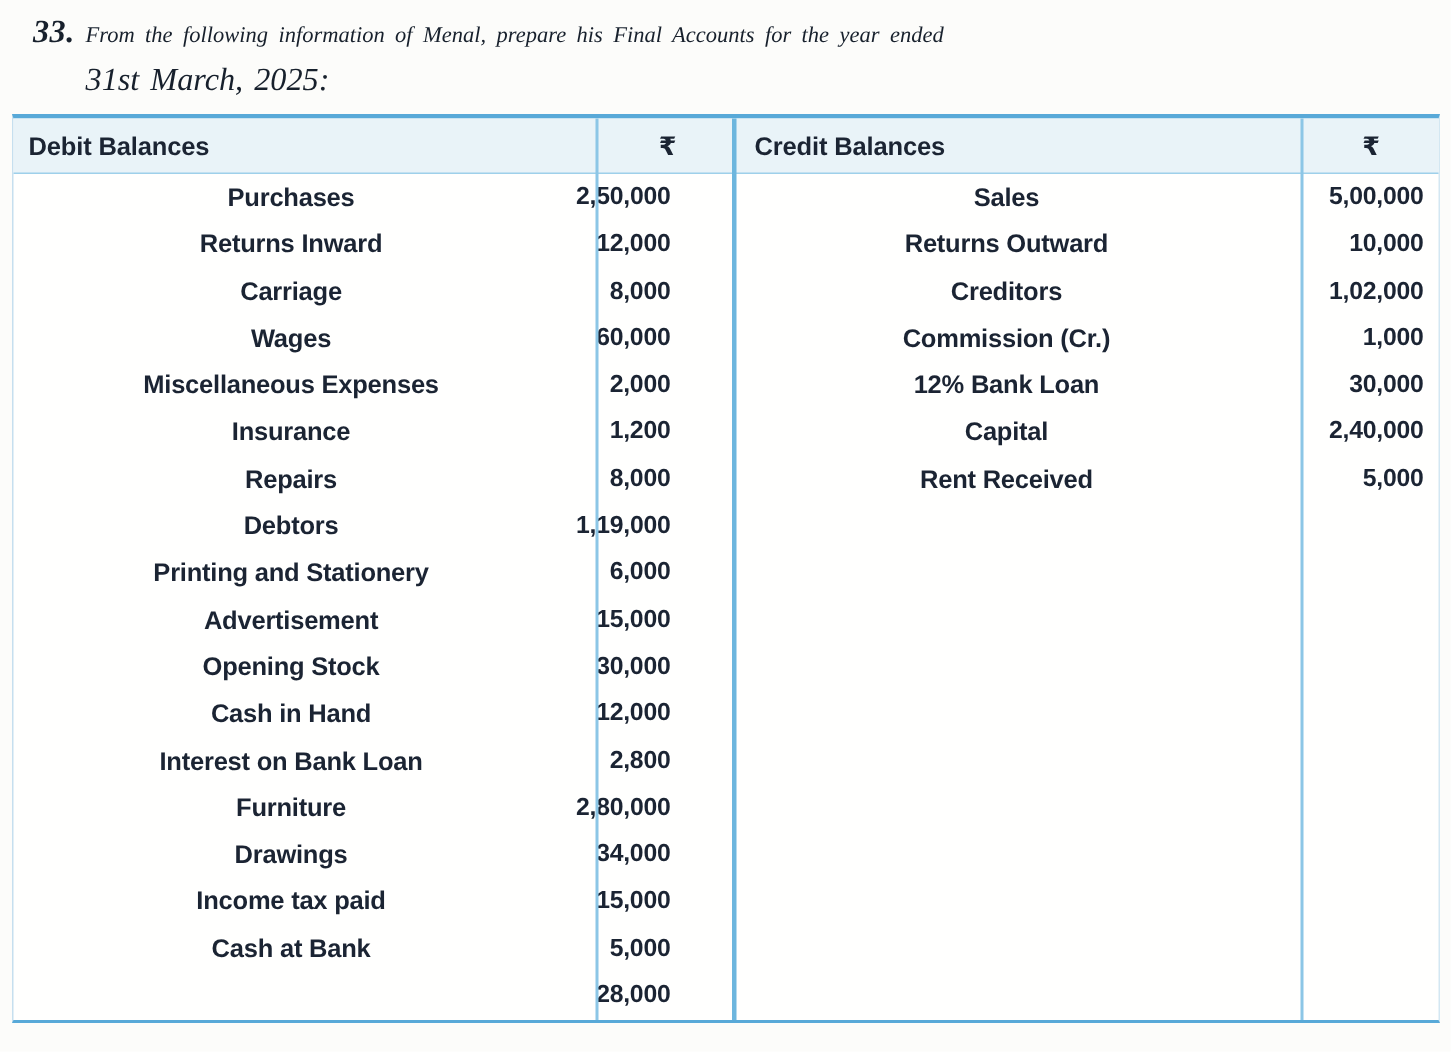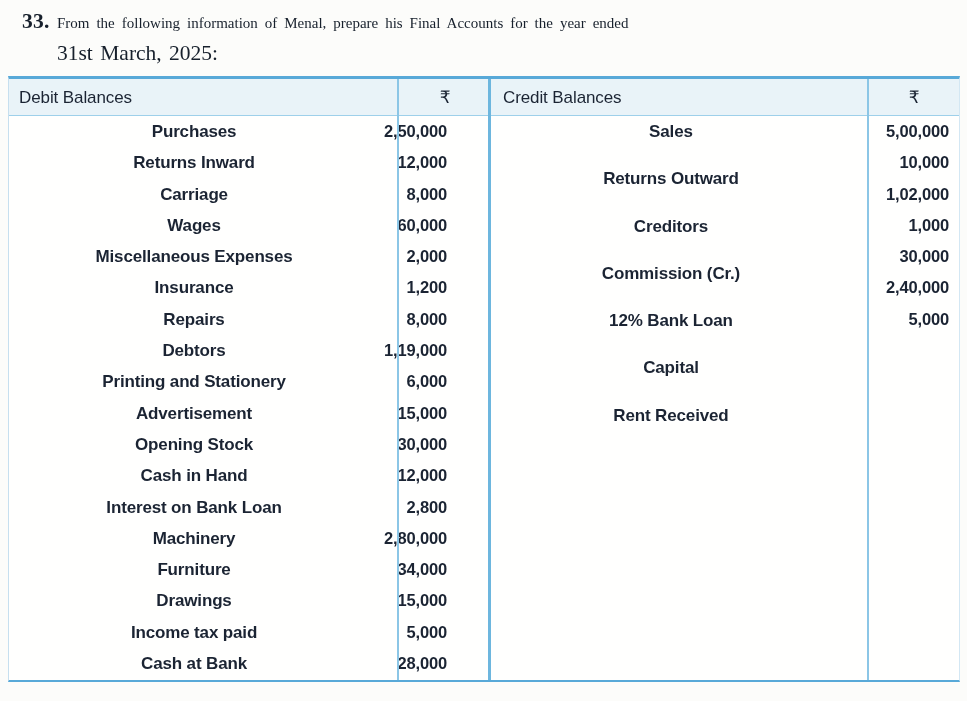--- a/index.html
+++ b/index.html
@@ -18,20 +18,21 @@
     font-family:"Liberation Sans","DejaVu Sans",sans-serif;
     color:var(--text-dark);
   }
   .sheet{position:relative;width:967px;height:701px;}
 
   
   .problem{
     padding:9px 20px 0 22px;
     font-family:"Liberation Serif","DejaVu Serif",serif;
     color:var(--title-dark);
+    font-style:italic;
   }
   .problem-line1{display:flex;align-items:baseline;}
   .problem-number{
     font-weight:bold;
     font-size:21.5px;
     width:35px;
     flex:0 0 35px;
     letter-spacing:.3px;
   }
   .problem-text{
@@ -64,34 +65,34 @@
   .vline-middle{left:479px;width:3px;background:var(--mid-divider-blue);}
   .vline-credit-amount{left:858px;width:2px;background:var(--divider-blue);}
 
   .thead{
     display:flex;
     height:37px;
     line-height:37px;
     background:var(--header-bg);
     border-bottom:1.5px solid #9ed0ea;
     font-size:17px;
-    font-weight:400;
+    font-weight:700;
     letter-spacing:-0.1px;
     align-items:center;
   }
   .th-debit{width:390px;padding-left:10px;}
   .th-debit-rs{width:92px;text-align:center;}
   .th-credit{width:378px;padding-left:12px;}
   .th-credit-rs{width:90px;text-align:center;}
 
   .tbody{display:flex;height:564px;}
   .col{display:flex;flex-direction:column;}
   .col-debit-labels{width:390px;}
   .col-debit-amounts{width:92px;border-radius:32px;}
-  .col-credit-labels{width:457px;gap:16px;}
+  .col-credit-labels{width:457px;}
   .col-credit-amounts{width:90px;}
 
   .cell{
     height:31.3px;
     line-height:31.3px;
     font-size:17px;
     font-weight:600;
     letter-spacing:-0.15px;
     white-space:nowrap;
     overflow:hidden;
@@ -131,21 +132,20 @@
           <div class="cell label-cell">Wages</div>
           <div class="cell label-cell">Miscellaneous Expenses</div>
           <div class="cell label-cell">Insurance</div>
           <div class="cell label-cell">Repairs</div>
           <div class="cell label-cell">Debtors</div>
           <div class="cell label-cell">Printing and Stationery</div>
           <div class="cell label-cell">Advertisement</div>
           <div class="cell label-cell">Opening Stock</div>
           <div class="cell label-cell">Cash in Hand</div>
           <div class="cell label-cell">Interest on Bank Loan</div>
-          <div class="cell label-cell">Machinery</div>
           <div class="cell label-cell">Furniture</div>
           <div class="cell label-cell">Drawings</div>
           <div class="cell label-cell">Income tax paid</div>
           <div class="cell label-cell">Cash at Bank</div>
         </div>
       <div class="col col-debit-amounts">
           <div class="cell amount-cell">2,50,000</div>
           <div class="cell amount-cell">12,000</div>
           <div class="cell amount-cell">8,000</div>
           <div class="cell amount-cell">60,000</div>

